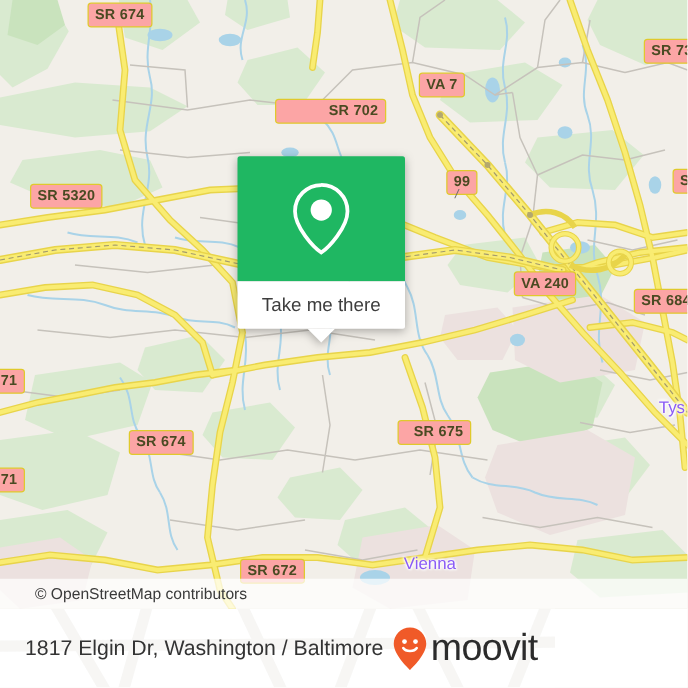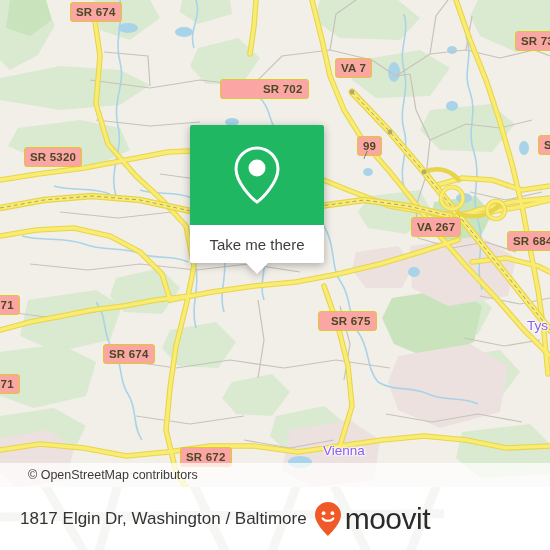--- a/index.html
+++ b/index.html
@@ -340,27 +340,27 @@
       </g>
     </svg>
 
     <div class="shield" style="left:70px;  top:2px;">SR 674</div>
     <div class="shield" style="left:220px; top:79px;padding-left:42px;">SR 702</div>
     <div class="shield" style="left:323px; top:58px;margin-left:12px;">VA 7</div>
     <div class="shield" style="left:515px; top:31px;">SR 738</div>
     <div class="shield" style="left:24px;  top:133px;margin-top:14px;">SR 5320</div>
     <div class="shield" style="left:357px; top:136px;">99</div>
     <div class="shield" style="left:538px; top:135px;">S</div>
-    <div class="shield" style="left:411px; top:217px;">VA 267</div>
+    <div class="shield" style="left:411px; top:217px;">VA 240</div>
     <div class="shield" style="left:507px; top:231px;">SR 684</div>
     <div class="shield" style="left:-12px; top:295px;">671</div>
-    <div class="shield" style="left:318px; top:311px;padding-left:12px;">SR 675</div>
+    <div class="shield" style="left:318px; top:336px;padding-left:12px;">SR 675</div>
     <div class="shield" style="left:103px; top:344px;">SR 674</div>
     <div class="shield" style="left:-12px; top:374px;">671</div>
-    <div class="shield" style="left:180px; top:447px;">SR 672</div>
+    <div class="shield" style="left:192px; top:447px;">SR 672</div>
 
     <div class="placelabel" style="left:323px; top:443px;">Vienna</div>
     <div class="placelabel" style="left:527px; top:318px;">Tys</div>
     <div class="streetlabel" style="left:364px; top:150px;">/</div>
 
     <div id="attribution">
       <span>© OpenStreetMap contributors</span>
     </div>
 
     <div id="popup">

